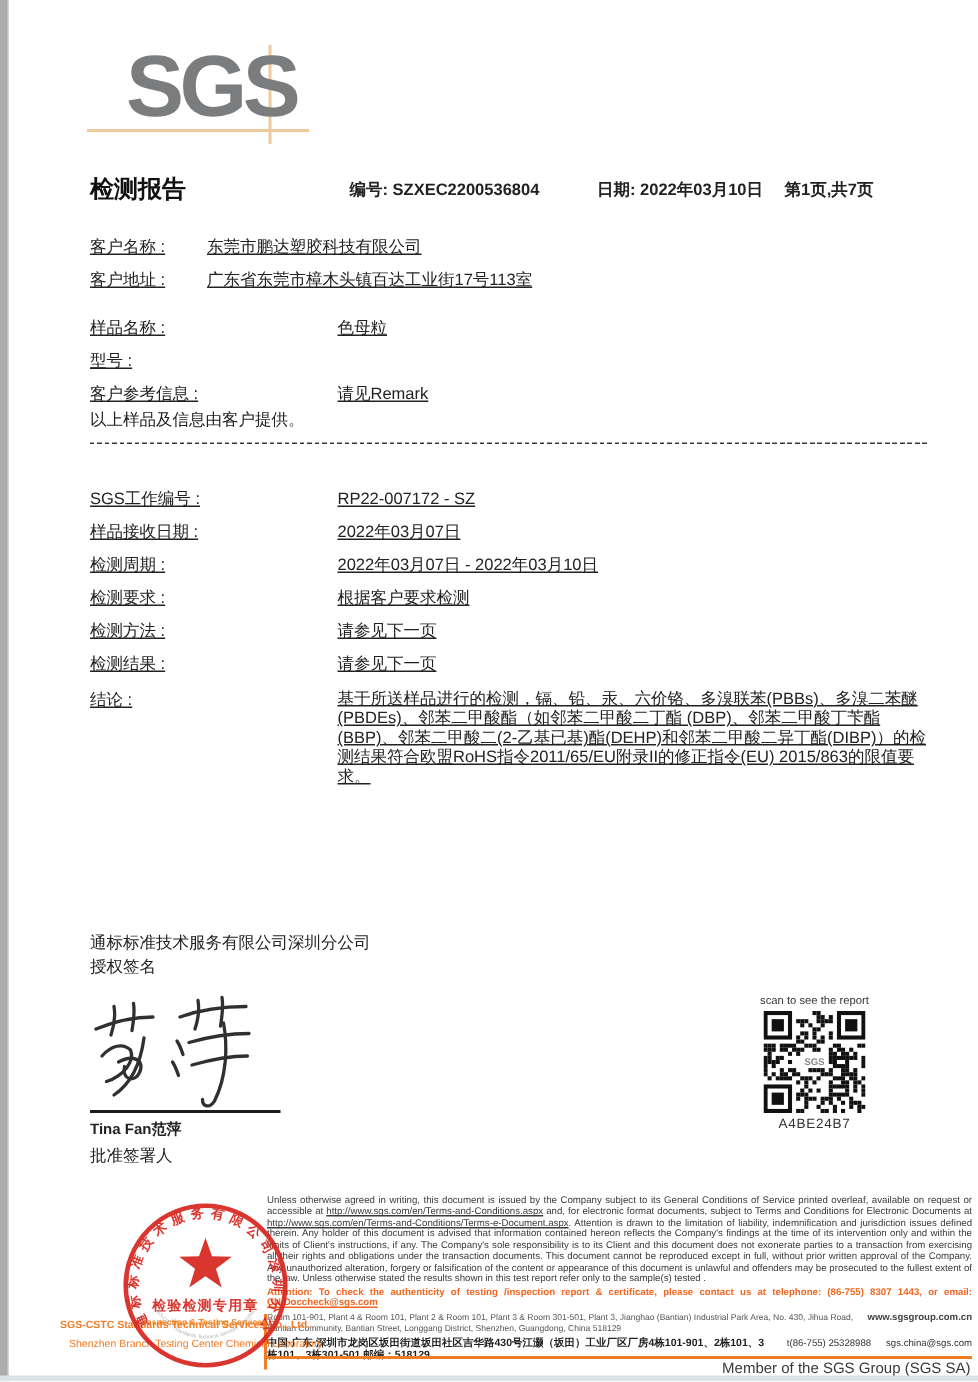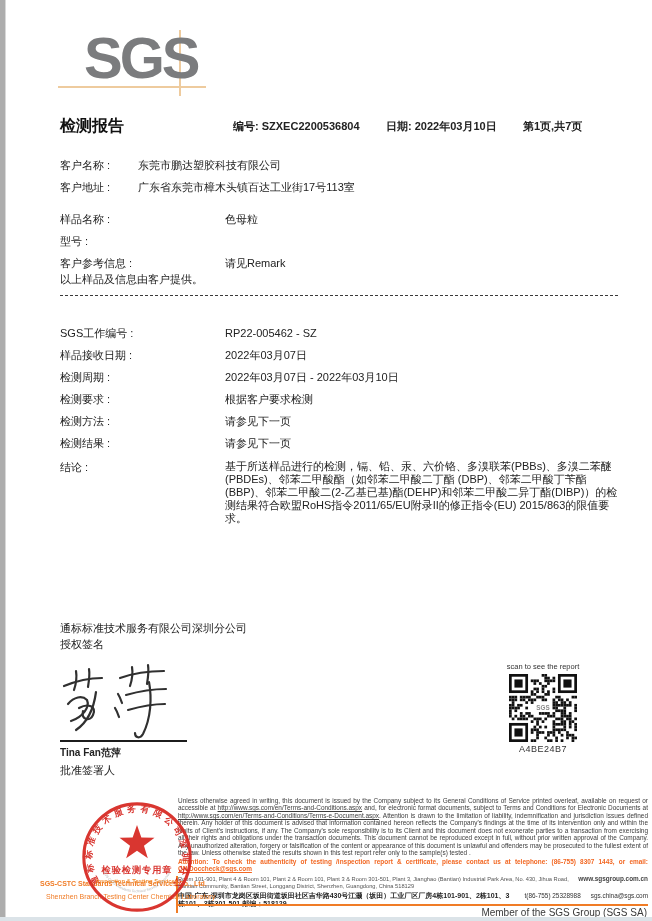--- a/index.html
+++ b/index.html
@@ -13,26 +13,26 @@
   
   .logo-wrap { position:absolute; left:84px; top:30px; }
   .logo-text { font-size:58px; font-weight:bold; color:#7b7c7e; letter-spacing:-3px; line-height:56px; }
   .cross-h { position:absolute; left:58px; top:86px; width:148px; height:2px; background:#eecb9e; }
   .cross-v { position:absolute; left:179px; top:30px; width:2px; height:66px; background:#eecb9e; }
 
   
   .title-row { position:absolute; left:60px; top:116px; width:562px; }
   .doc-title { position:absolute; left:0; top:0; font-size:16px; font-weight:bold; color:#111; }
   .doc-no   { position:absolute; left:173px; top:3px; font-size:11px; font-weight:bold; }
-  .doc-date { position:absolute; left:326px; top:3px; font-size:11px; font-weight:bold; }
+  .doc-date { position:absolute; left:338px; top:3px; font-size:11px; font-weight:bold; }
   .doc-page { position:absolute; left:463px; top:3px; font-size:11px; font-weight:bold; }
 
   
   .block { position:absolute; left:60px; width:562px; font-size:11px; }
-  .row { display:flex; line-height:15px; margin-bottom:7px; }
+  .row { display:flex; line-height:15px; margin-bottom:7px;text-decoration:underline; }
   .lbl { flex:none; }
   .g1 .lbl { width:78px; }
   .g2 .lbl { width:165px; }
   .val { flex:1; }
   .note-line { position:absolute; left:60px; top:272px; font-size:11px; }
 
   .dashed-sep { position:absolute; left:60px; top:295px; width:560px; height:2px;
     background:repeating-linear-gradient(90deg,#3a3a3a 0 3px,transparent 3px 5px);
     background-size:auto 1.4px; background-repeat:repeat-x; background-position:0 0; }
 
@@ -115,21 +115,21 @@
     </div>
   </div>
 
   <div class="note-line">以上样品及信息由客户提供。</div>
 
   <div class="dashed-sep"></div>
 
   <div class="block g2" style="top:326px;">
     <div class="row">
       <span class="lbl">SGS工作编号 :</span>
-      <span class="val">RP22-005462 - SZ</span>
+      <span class="val">RP22-007172 - SZ</span>
     </div>
     <div class="row">
       <span class="lbl">样品接收日期 :</span>
       <span class="val">2022年03月07日</span>
     </div>
     <div class="row">
       <span class="lbl">检测周期 :</span>
       <span class="val">2022年03月07日 - 2022年03月10日</span>
     </div>
     <div class="row">

